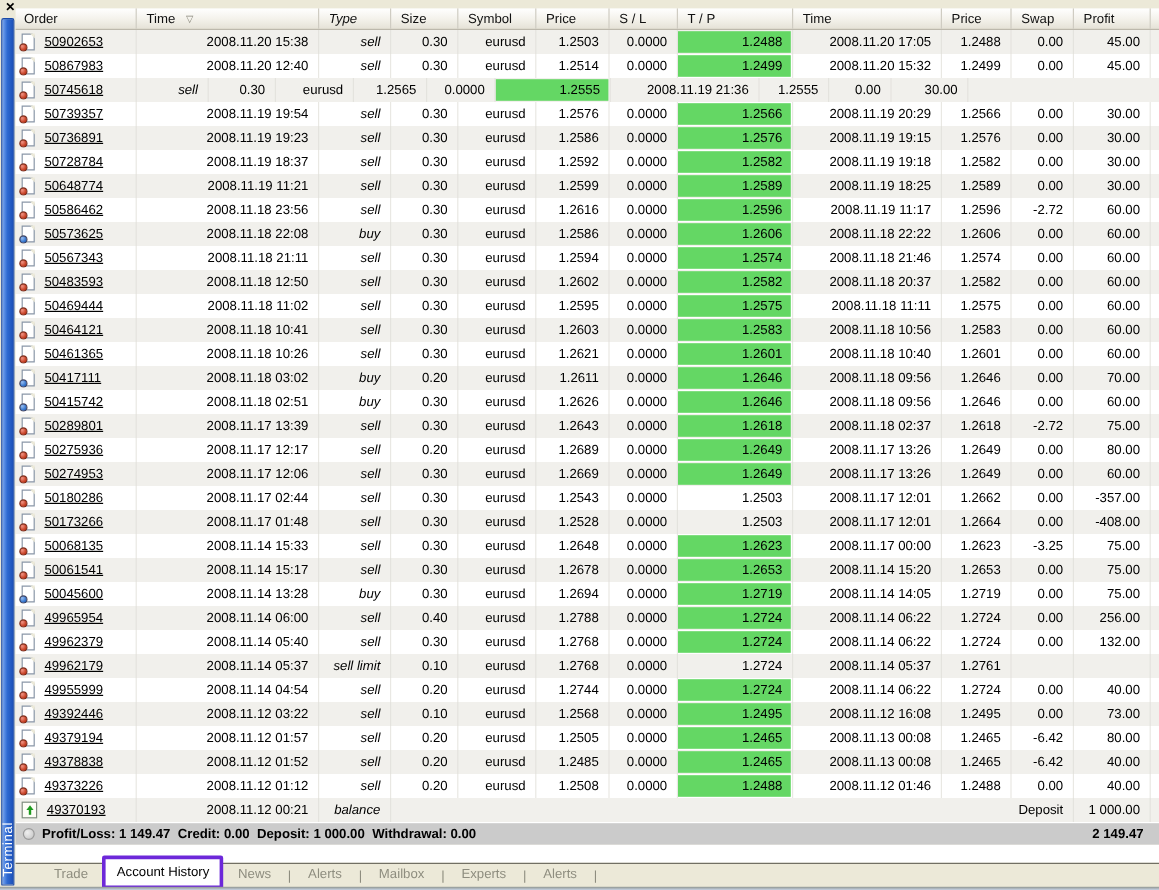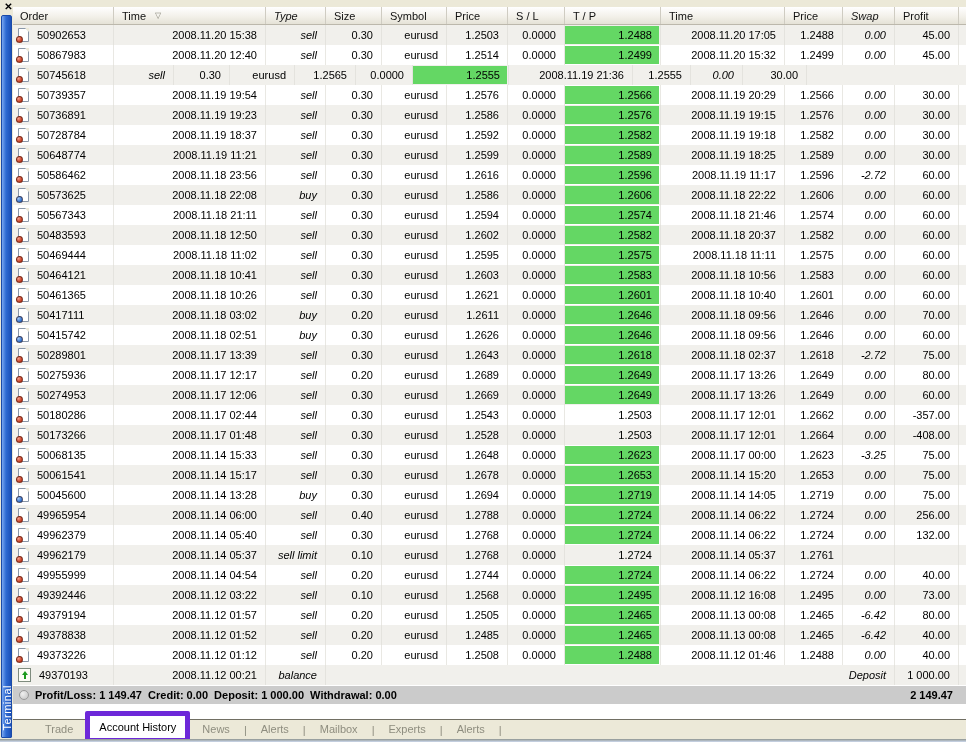--- a/index.html
+++ b/index.html
@@ -35,27 +35,27 @@
 
   .row{display:flex;height:20px;background:#fff;}
   .row.alt{background:#f1f0ec;}
   .cell{display:flex;align-items:center;justify-content:flex-end;
         padding:0 8px;box-sizing:border-box;border-right:1px solid #e9e8e3;
         white-space:nowrap;overflow:hidden;}
   .row.alt .cell{border-right-color:#e4e3de;}
   .cell.c-order{justify-content:flex-start;padding:0 4px 0 5px;}
   .cell.c-fill{border-right:none;padding:0;}
   .cell.c-balwide{border-right:none;}
-  .order-num{margin-left:8px;}
+  .order-num{margin-left:8px;text-decoration:underline;}
 
   
   .c-order{width:101px;}.c-time{width:152px;}.c-type{width:60px;font-style:italic;}
   .c-size{width:56px;}.c-symbol{width:65px;}.c-price{width:61px;}
   .c-sl{width:57px;}.c-tp{width:96px;}.c-time2{width:124px;}
-  .c-price2{width:58px;}.c-swap{width:52px;font-style:italic;}.c-profit{width:64px;}
+  .c-price2{width:58px;}.c-swap{width:52px;}.c-profit{width:64px;}
   .c-fill{width:7px;}.c-balwide{width:517px;}
 
   
   .cell.c-tp{padding:0;position:relative;}
   .tp-in{position:absolute;left:0;top:1px;bottom:1px;right:1px;
          display:flex;align-items:center;justify-content:flex-end;padding-right:7px;}
   .tp-in.hit{background:var(--tp-green,#64d764);}
 
   
   .doc-icon{position:relative;width:9px;height:12px;background:#fff;
@@ -85,21 +85,21 @@
 
   
   .white-strip{position:absolute;left:13px;top:704px;width:953px;height:15px;background:#fff;}
 
   
   .tabbar{position:absolute;left:13px;top:719px;width:953px;height:20px;
           background:#ece9d8;border-top:1px solid #716f63;box-sizing:border-box;
           display:flex;align-items:center;padding-left:20px;}
   .tab{padding:0 12px;color:#8e8d7f;line-height:19px;cursor:pointer;white-space:nowrap;}
   .tab.active{position:relative;top:-3px;height:22px;line-height:22px;background:#fff;
-              border:5px solid #6d28d9;border-radius:2px 2px 0 0;color:#000;padding:0 9px;}
+              border:3px solid #6d28d9;border-radius:2px 2px 0 0;color:#000;padding:0 9px;}
   .tab-sep{color:#8e8d7f;margin:0 2px;}
 
   .bottom-strip{position:absolute;left:0;top:739px;width:966px;height:3px;
                 background:linear-gradient(#8f958f,#cdd9ee);}
 </style>
 </head>
 <body>
 
 <div class="app">
 

